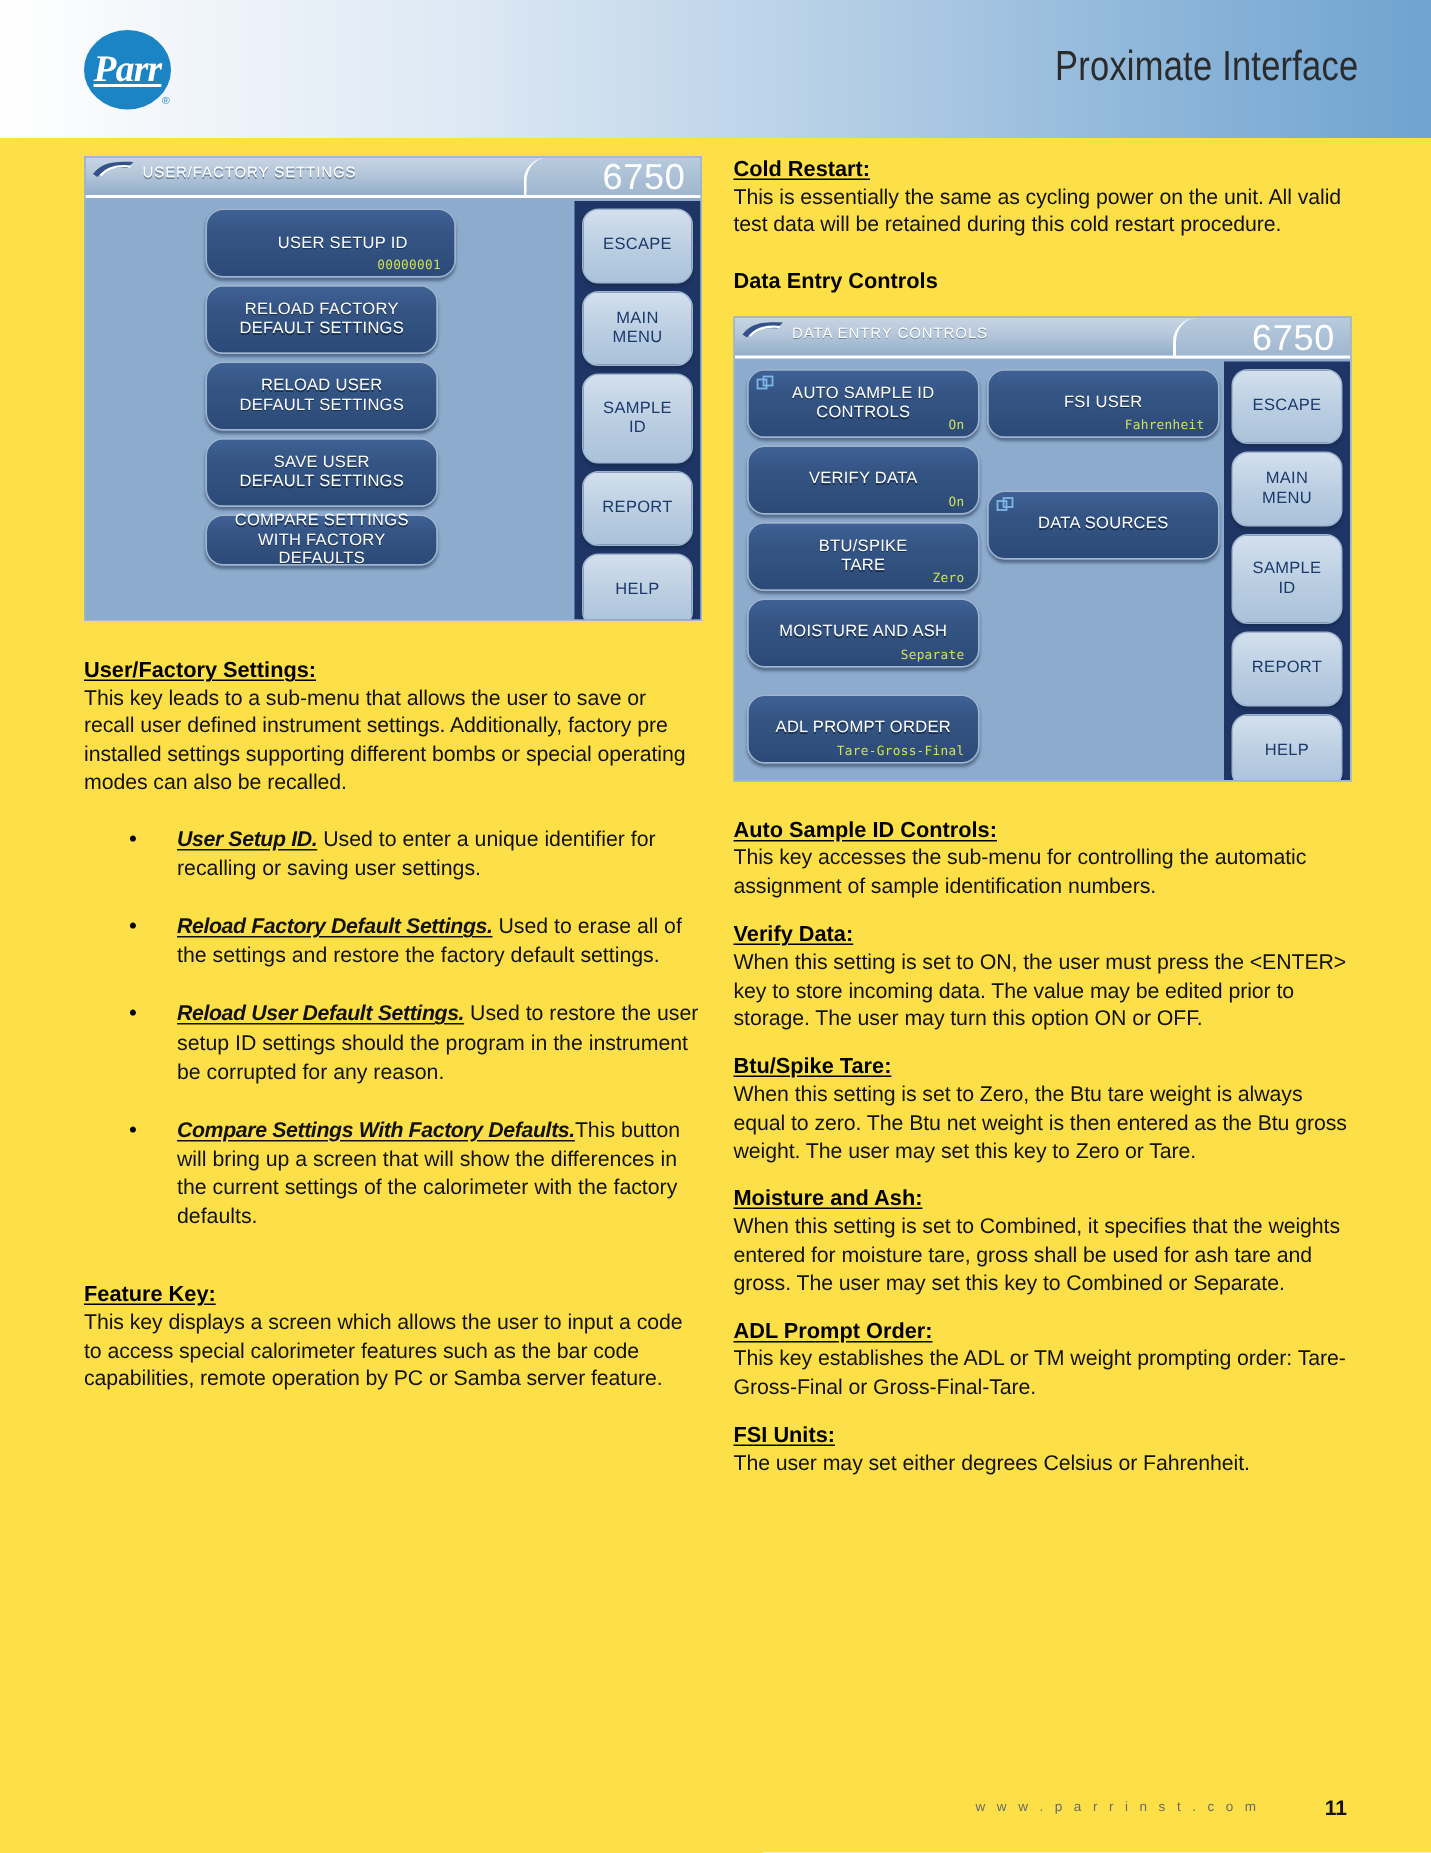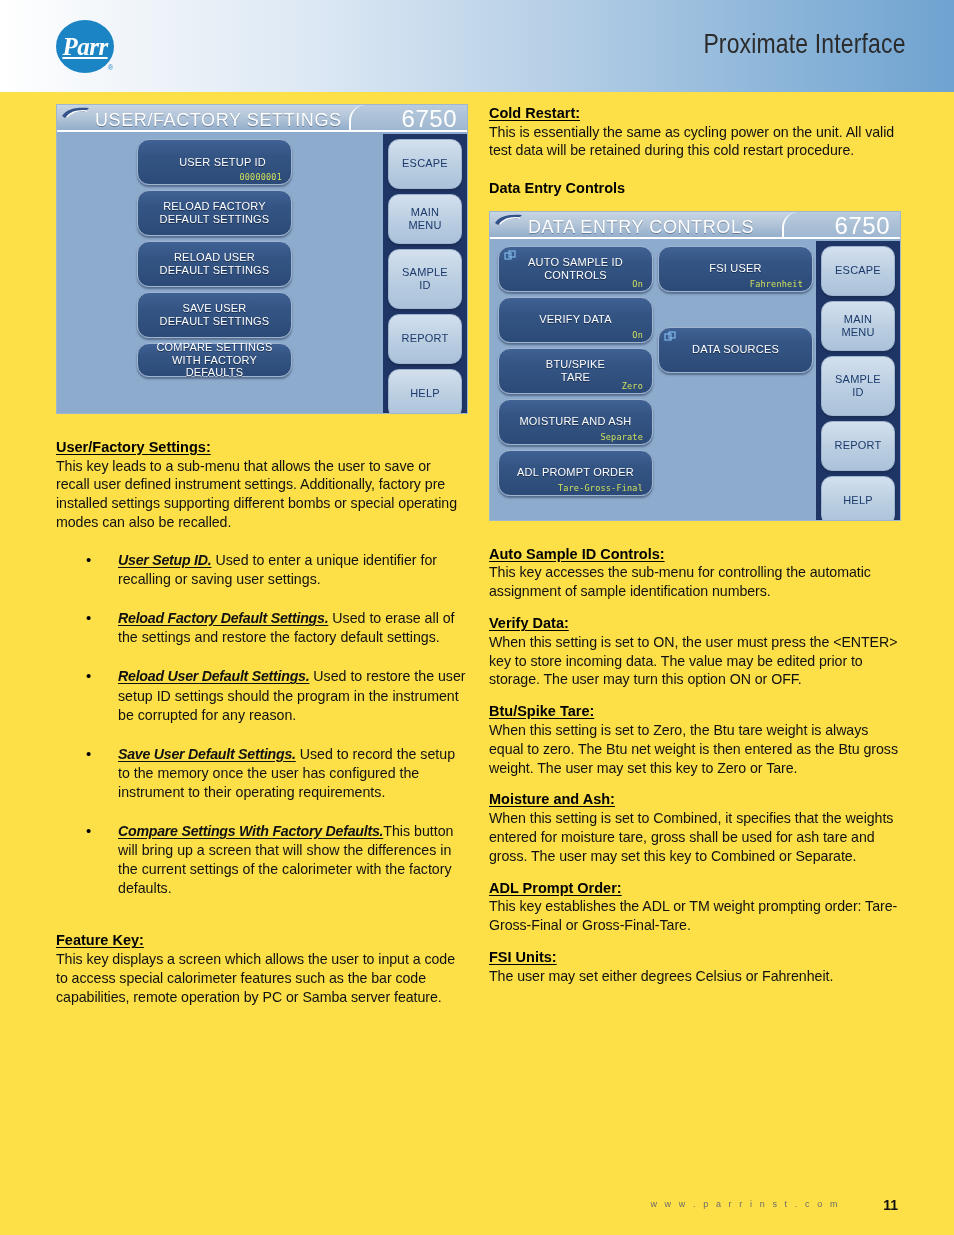--- a/index.html
+++ b/index.html
@@ -85,21 +85,21 @@
     font-family: "Liberation Sans", sans-serif;
     overflow: hidden;
   }
   .screen-titlebar {
     position: absolute; left: 0; top: 0; width: 100%; height: 27px;
     background: linear-gradient(to bottom, #c7d5e4 0%, #b4c6d9 45%, #93aecb 100%);
     border-bottom: 2px solid #ffffff;
   }
   .screen-title {
     position: absolute; left: 38px; top: 5px;
-    font-size: 18px; color: #ffffff; letter-spacing: 0.6px;
+    font-size: 10px; color: #ffffff; letter-spacing: 0.6px;
     text-shadow: 0 1px 0 rgba(60,80,110,.55);
   }
   .screen-corner {
     position: absolute; left: 4px; top: 2px; width: 30px; height: 13px;
   }
   .screen-model-wrap {
     position: absolute; right: 0; top: 0; height: 27px; width: 118px;
     background: linear-gradient(to bottom, #b9cbdd 0%, #9fb7d0 100%);
     border-top-left-radius: 16px;
     border-left: 2px solid #ffffff;
@@ -199,21 +199,21 @@
       </div>
       <div class="screen-body">
         <div class="sidebar">
           <div class="btn-side" style="top:5px;height:50px;">ESCAPE</div>
           <div class="btn-side" style="top:60px;height:50px;">MAIN<br>MENU</div>
           <div class="btn-side" style="top:115px;height:60px;">SAMPLE<br>ID</div>
           <div class="btn-side" style="top:180px;height:50px;">REPORT</div>
           <div class="btn-side" style="top:235px;height:50px;">HELP</div>
         </div>
 
-        <div class="btn-main" style="left:80px;top:5px;width:155px;height:46px;padding-left:16px;">
+        <div class="btn-main" style="left:80px;top:5px;width:167px;height:46px;padding-left:16px;">
           <div class="lbl">USER SETUP ID</div>
           <div class="val">00000001</div>
         </div>
         <div class="btn-main" style="left:80px;top:56px;width:155px;height:46px;">
           <div class="lbl">RELOAD FACTORY<br>DEFAULT SETTINGS</div>
         </div>
         <div class="btn-main" style="left:80px;top:107px;width:155px;height:46px;">
           <div class="lbl">RELOAD USER<br>DEFAULT SETTINGS</div>
         </div>
         <div class="btn-main" style="left:80px;top:158px;width:155px;height:46px;">
@@ -236,23 +236,20 @@
       <li>
         <span class="term">User Setup ID.</span><span> Used to enter a unique identifier for recalling or saving user settings.</span>
       </li>
       <li>
         <span class="term">Reload Factory Default Settings.</span><span> Used to erase all of the settings and restore the factory default settings.</span>
       </li>
       <li>
         <span class="term">Reload User Default Settings.</span><span> Used to restore the user setup ID settings should the program in the instrument be corrupted for any reason.</span>
       </li>
       <li>
-        <span class="term">Save User Default Settings.</span><span> Used to record the setup to the memory once the user has configured the instrument to their operating requirements.</span>
-      </li>
-      <li>
         <span class="term">Compare Settings With Factory Defaults.</span><span>This button will bring up a screen that will show the differences in the current settings of the calorimeter with the factory defaults.</span>
       </li>
     </ul>
 
     <div class="gap-sm"></div>
 
     <div class="h-under">Feature Key:</div>
     <div class="para">This key displays a screen which allows the user to input a code to access special calorimeter features such as the bar code capabilities, remote operation by PC or Samba server feature.</div>
   </div>
 
@@ -300,21 +297,21 @@
           <div class="val">On</div>
         </div>
         <div class="btn-main" style="left:8px;top:107px;width:155px;height:46px;">
           <div class="lbl">BTU/SPIKE<br>TARE</div>
           <div class="val">Zero</div>
         </div>
         <div class="btn-main" style="left:8px;top:158px;width:155px;height:46px;">
           <div class="lbl">MOISTURE AND ASH</div>
           <div class="val">Separate</div>
         </div>
-        <div class="btn-main" style="left:8px;top:209px;width:155px;height:46px;">
+        <div class="btn-main" style="left:8px;top:222px;width:155px;height:46px;">
           <div class="lbl">ADL PROMPT ORDER</div>
           <div class="val">Tare-Gross-Final</div>
         </div>
 
         <div class="btn-main" style="left:168px;top:5px;width:155px;height:46px;">
           <div class="lbl">FSI USER</div>
           <div class="val">Fahrenheit</div>
         </div>
         <div class="btn-main" style="left:168px;top:56px;width:155px;height:46px;margin-top:30px;">
           <svg class="submenu-icon" viewBox="0 0 12 11">

